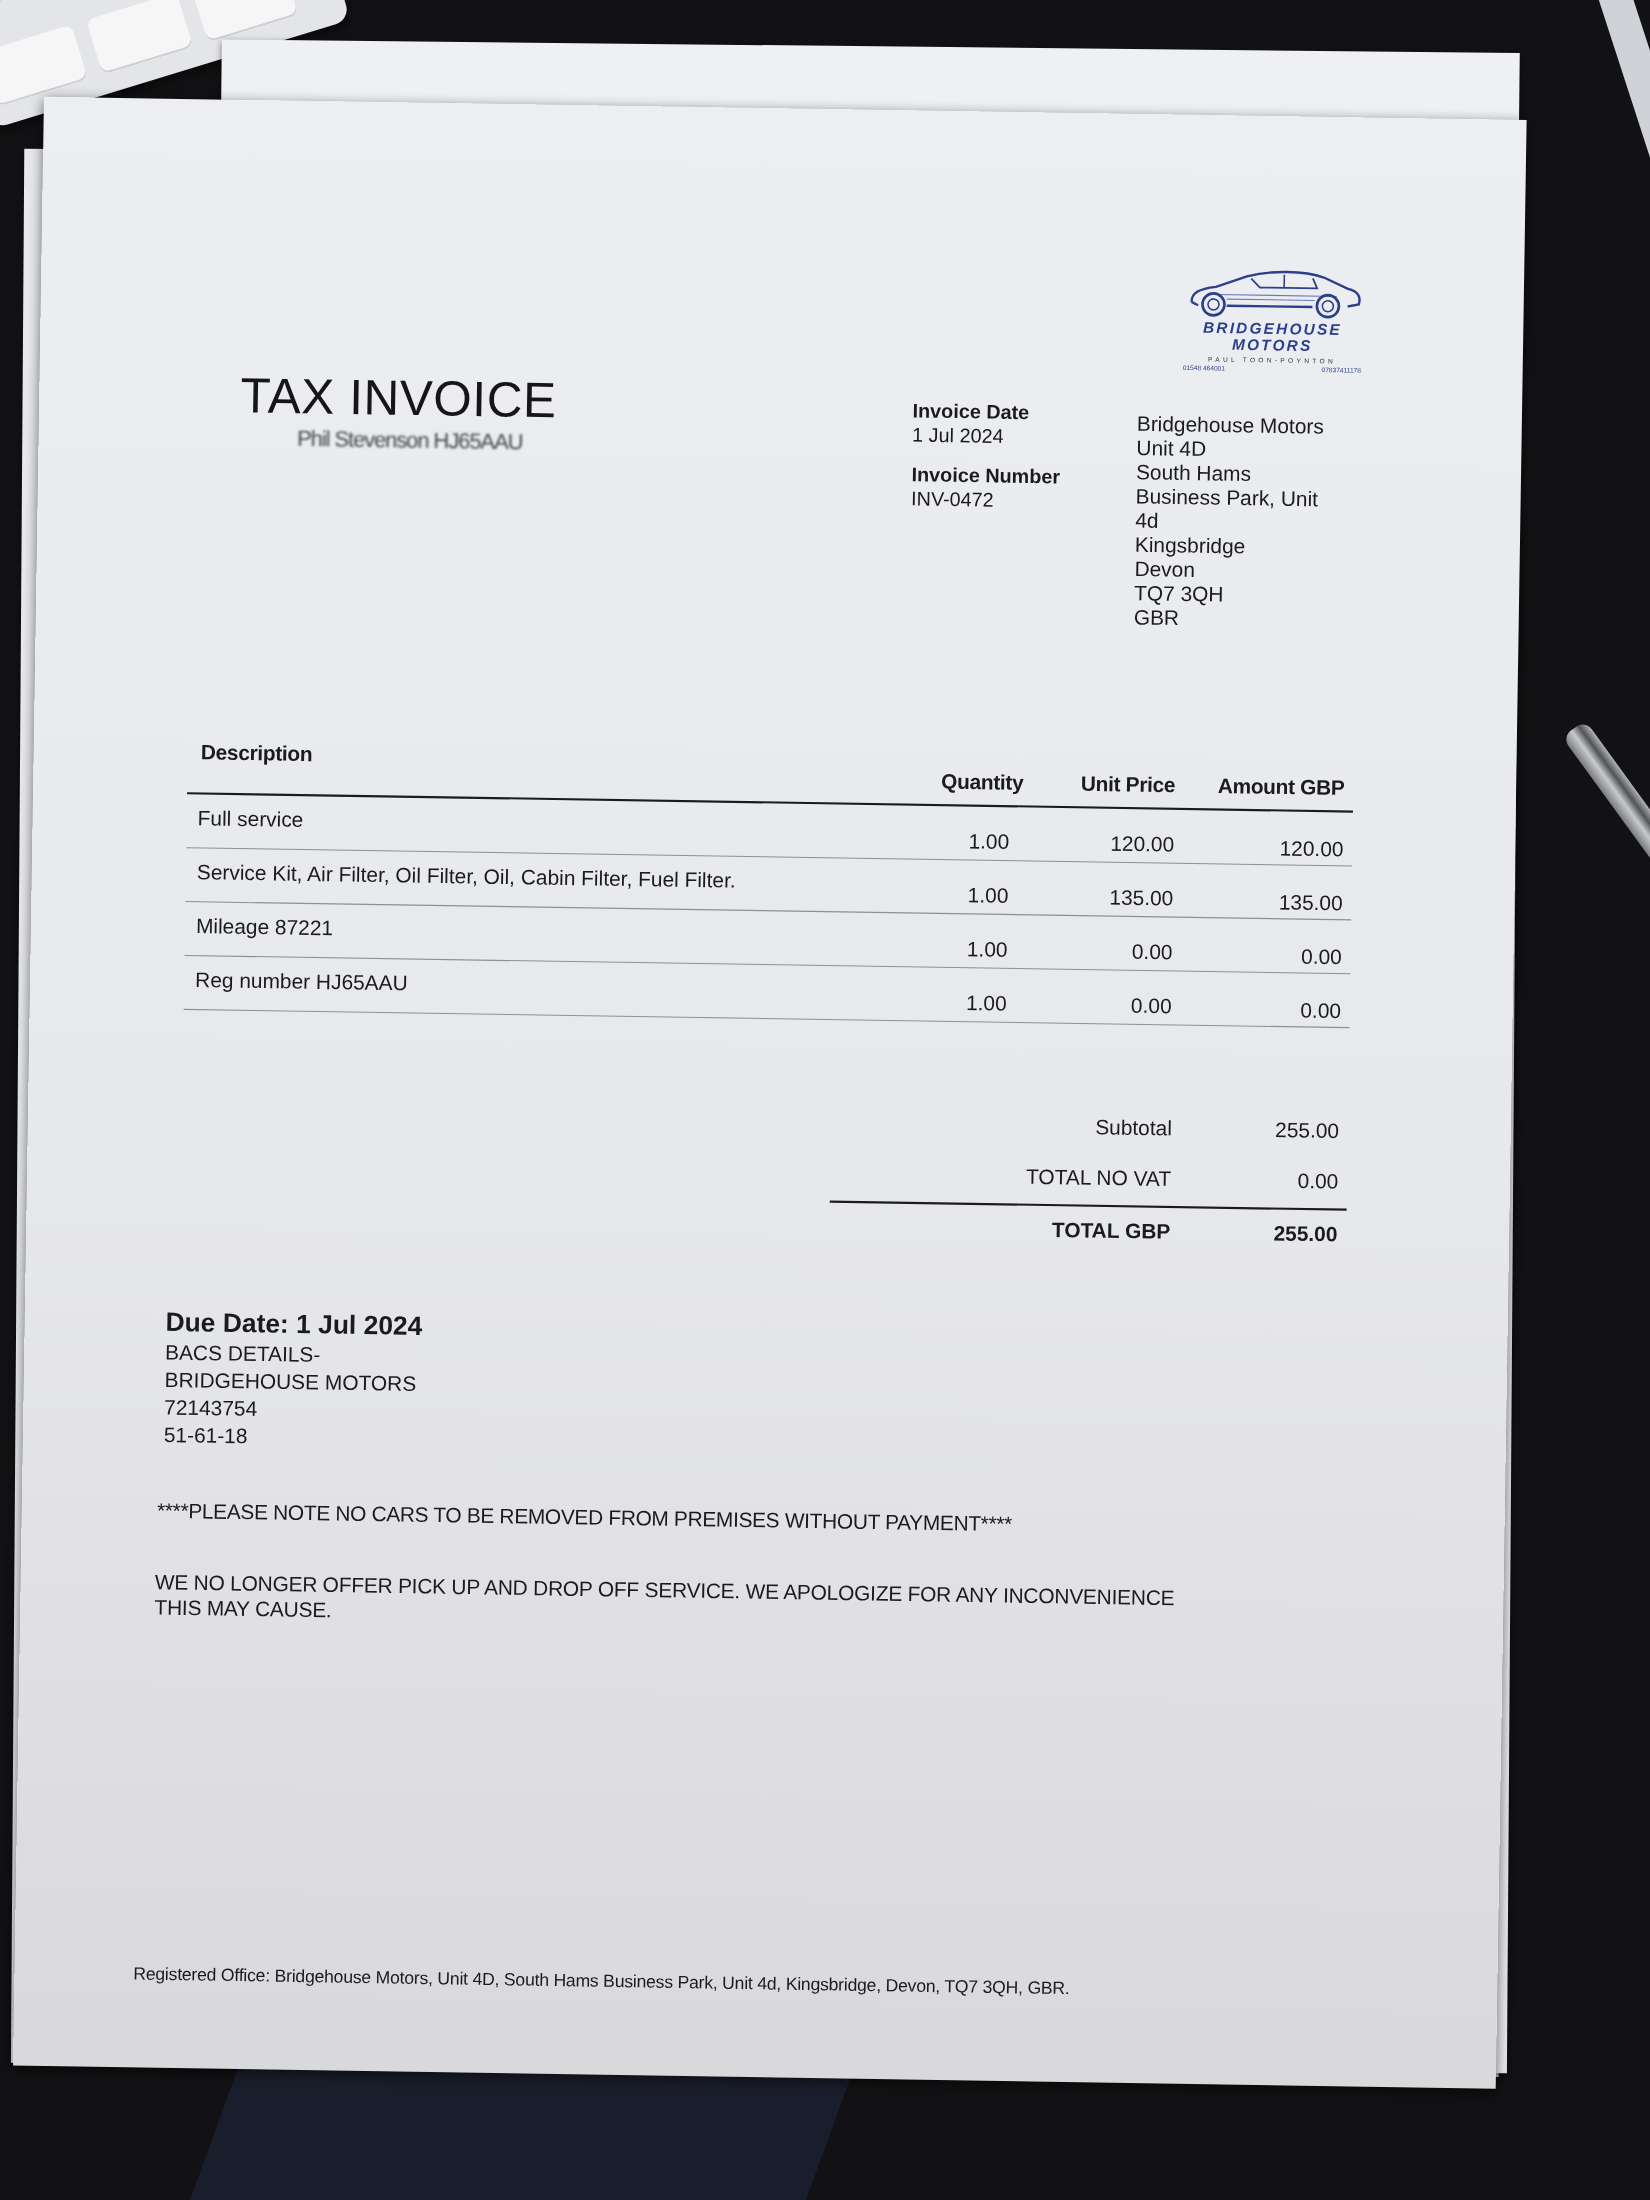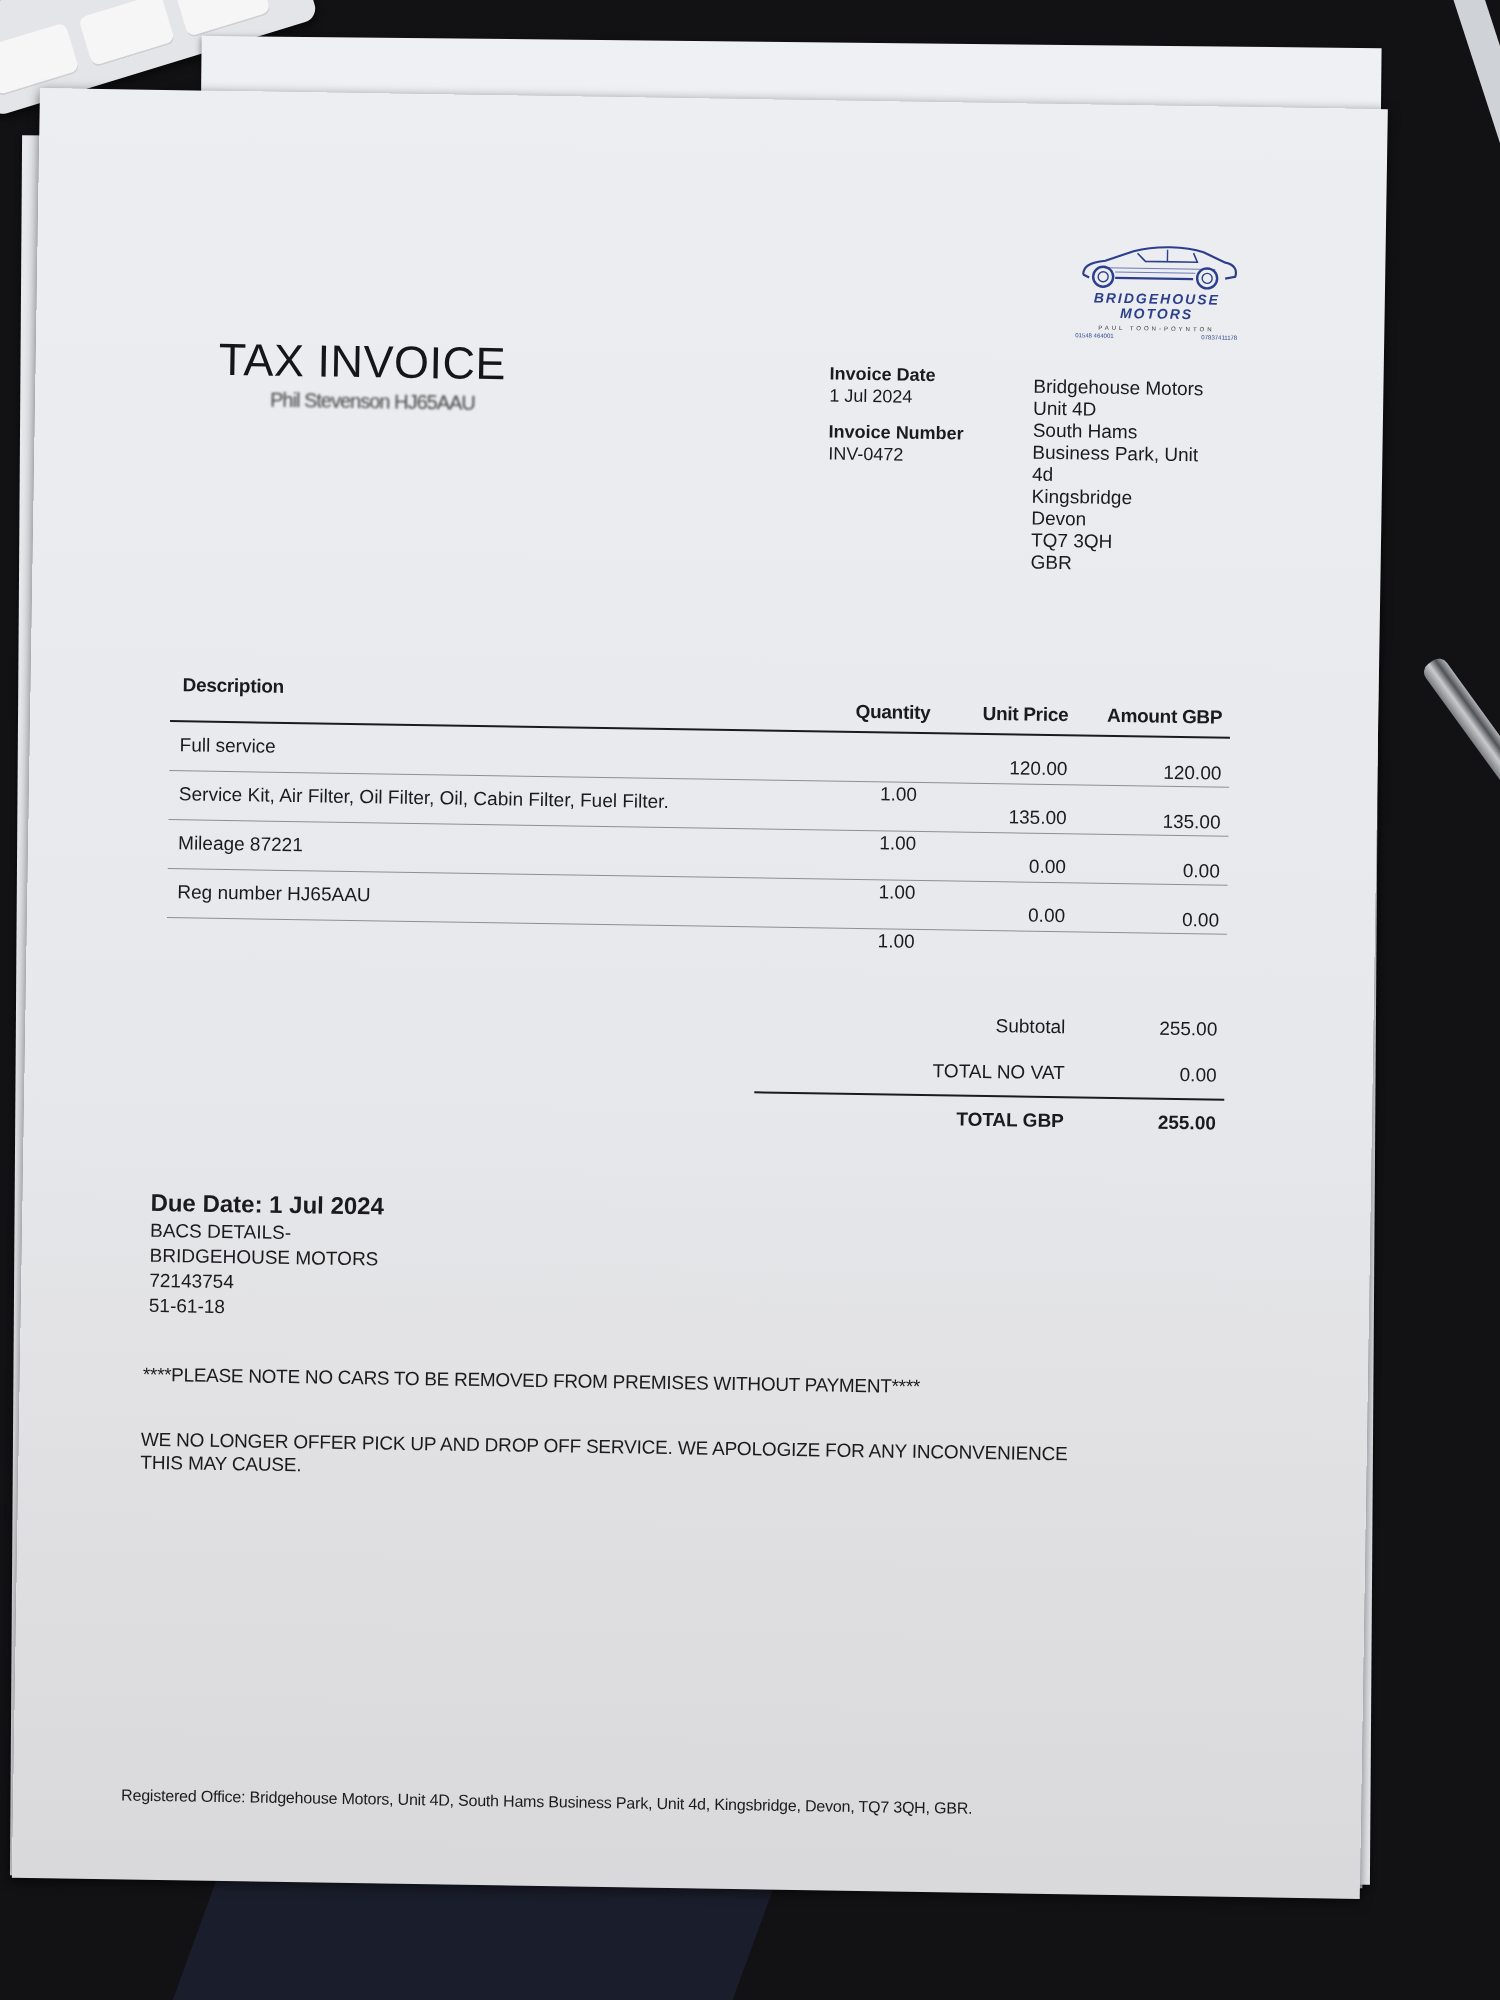--- a/index.html
+++ b/index.html
@@ -54,21 +54,21 @@
     .table { position: absolute; left: 140px; top: 580px; width: 1060px; font-size: 19px; }
     .thead { position: relative; height: 50px; border-bottom: 2px solid #1b1b1d; }
     .th { position: absolute; bottom: 8px; font-weight: bold; letter-spacing: -.3px; }
     .th.desc { left: 12px; bottom: 24px; }
     .th.qty { right: 300px; }
     .th.unit { right: 162px; }
     .th.amt { right: 8px; }
     .row { position: relative; height: 48px; border-bottom: 1.5px solid #8e8f93; }
     .cell { position: absolute; top: 12px; }
     .cell.desc { left: 10px; }
-    .cell.qty { right: 312px; top: 22px; margin-top: 28px; }
+    .cell.qty { right: 312px; top: 22px; }
     .cell.unit { right: 162px; top: 22px; }
     .cell.amt { right: 8px; top: 24px; }
 
     .totals { position: absolute; left: 730px; top: 900px; width: 470px; font-size: 19px; }
     .trow { position: relative; height: 46px; }
     .trow .tl { position: absolute; right: 160px; top: 12px; }
     .trow .tv { position: absolute; right: 8px; top: 12px; margin-left: 20px; }
     .trow.grand { border-top: 2px solid #1b1b1d; font-weight: bold; }
 
     .due { position: absolute; left: 128px; top: 1098px; font-size: 19px; line-height: 25px; }

